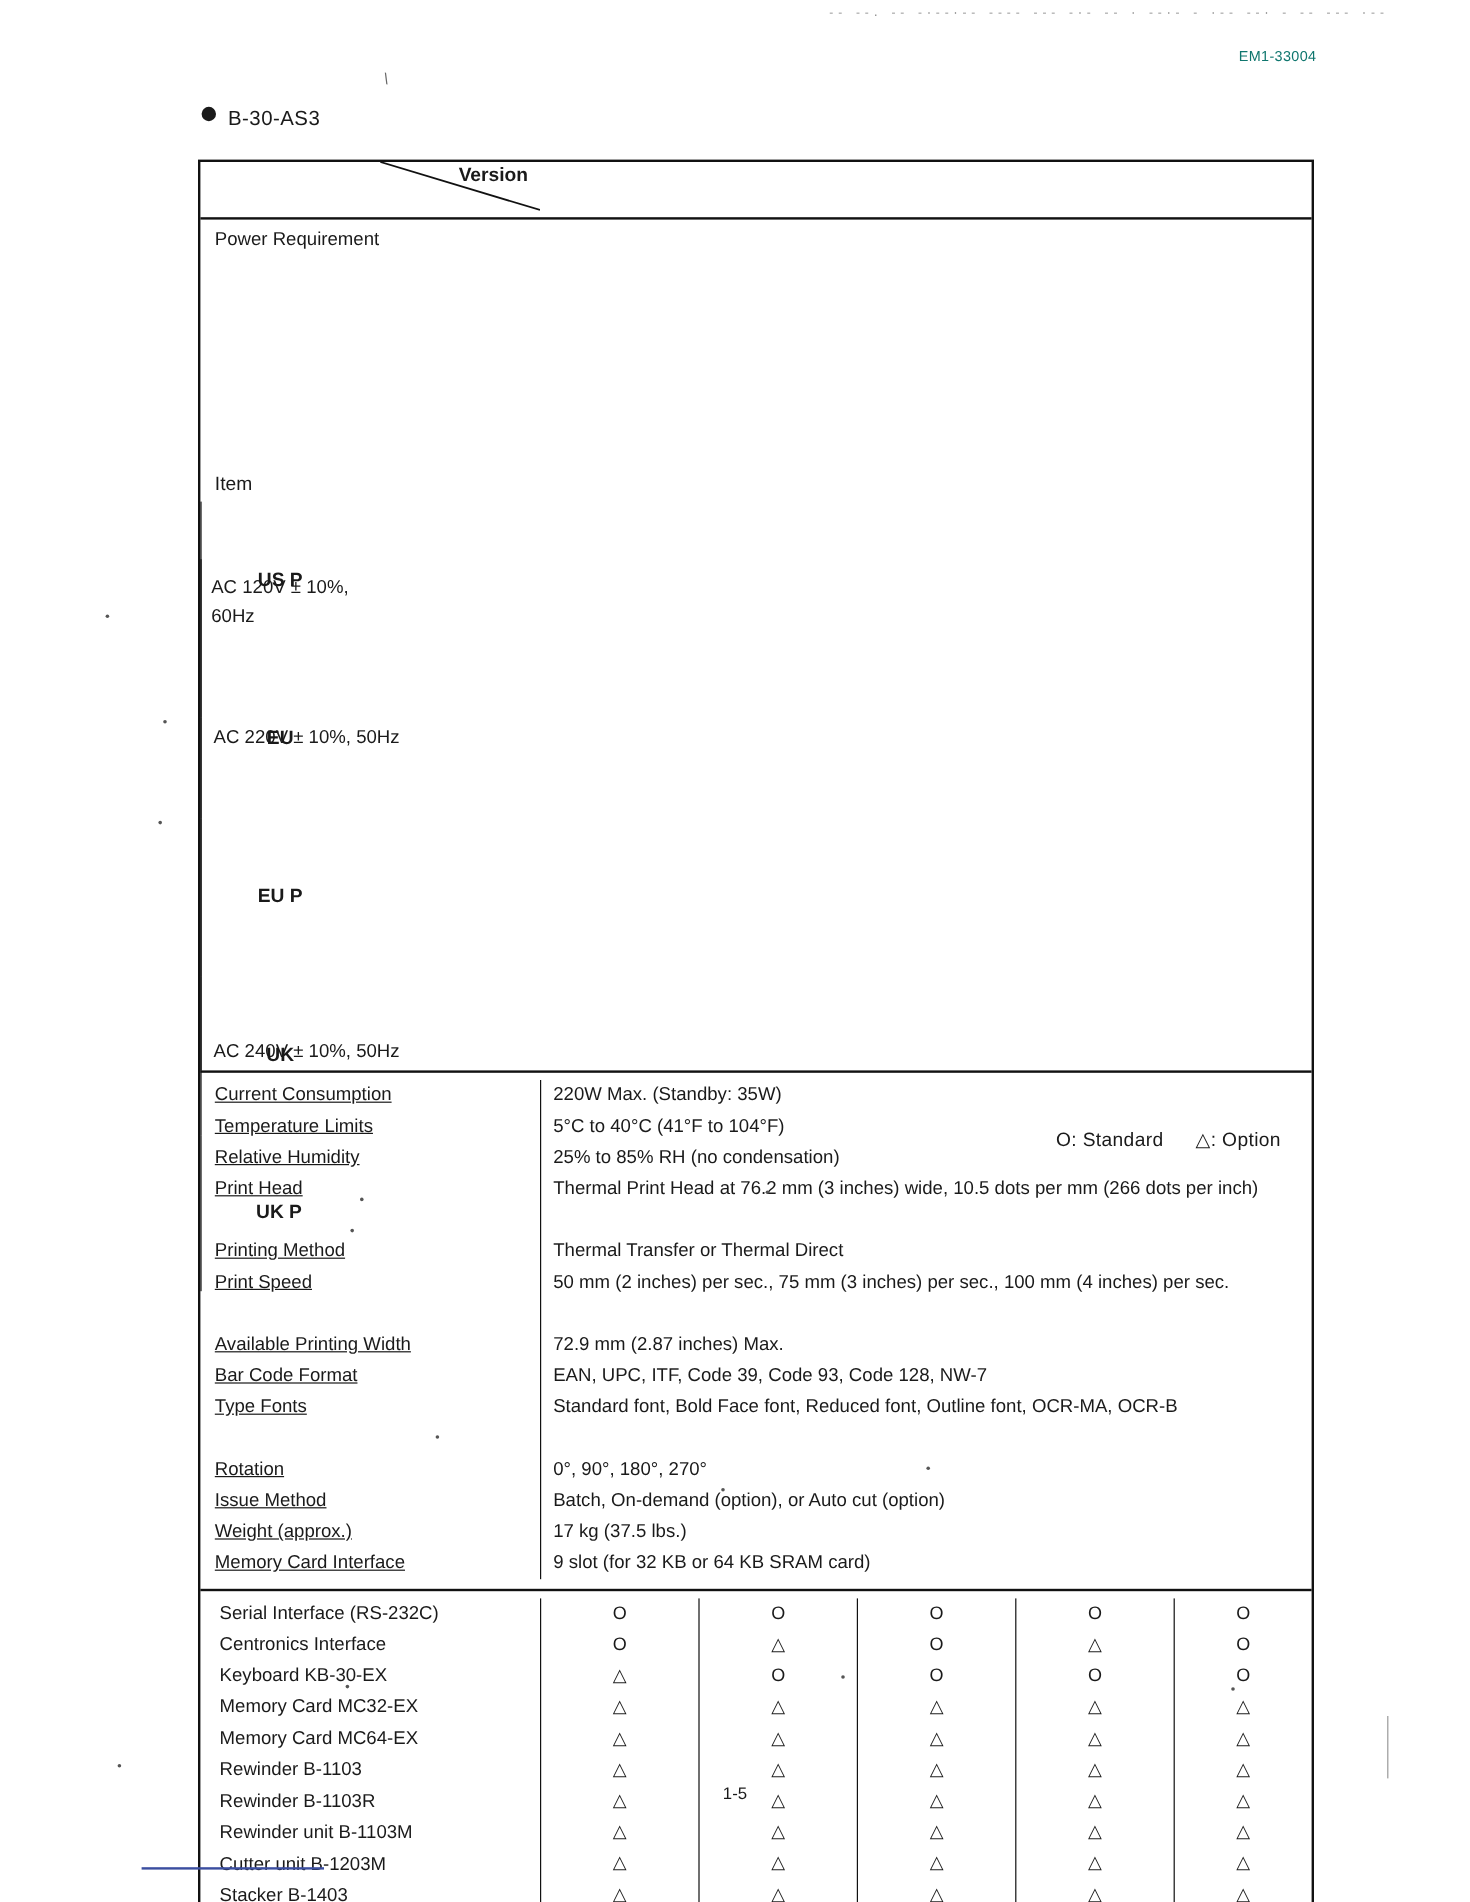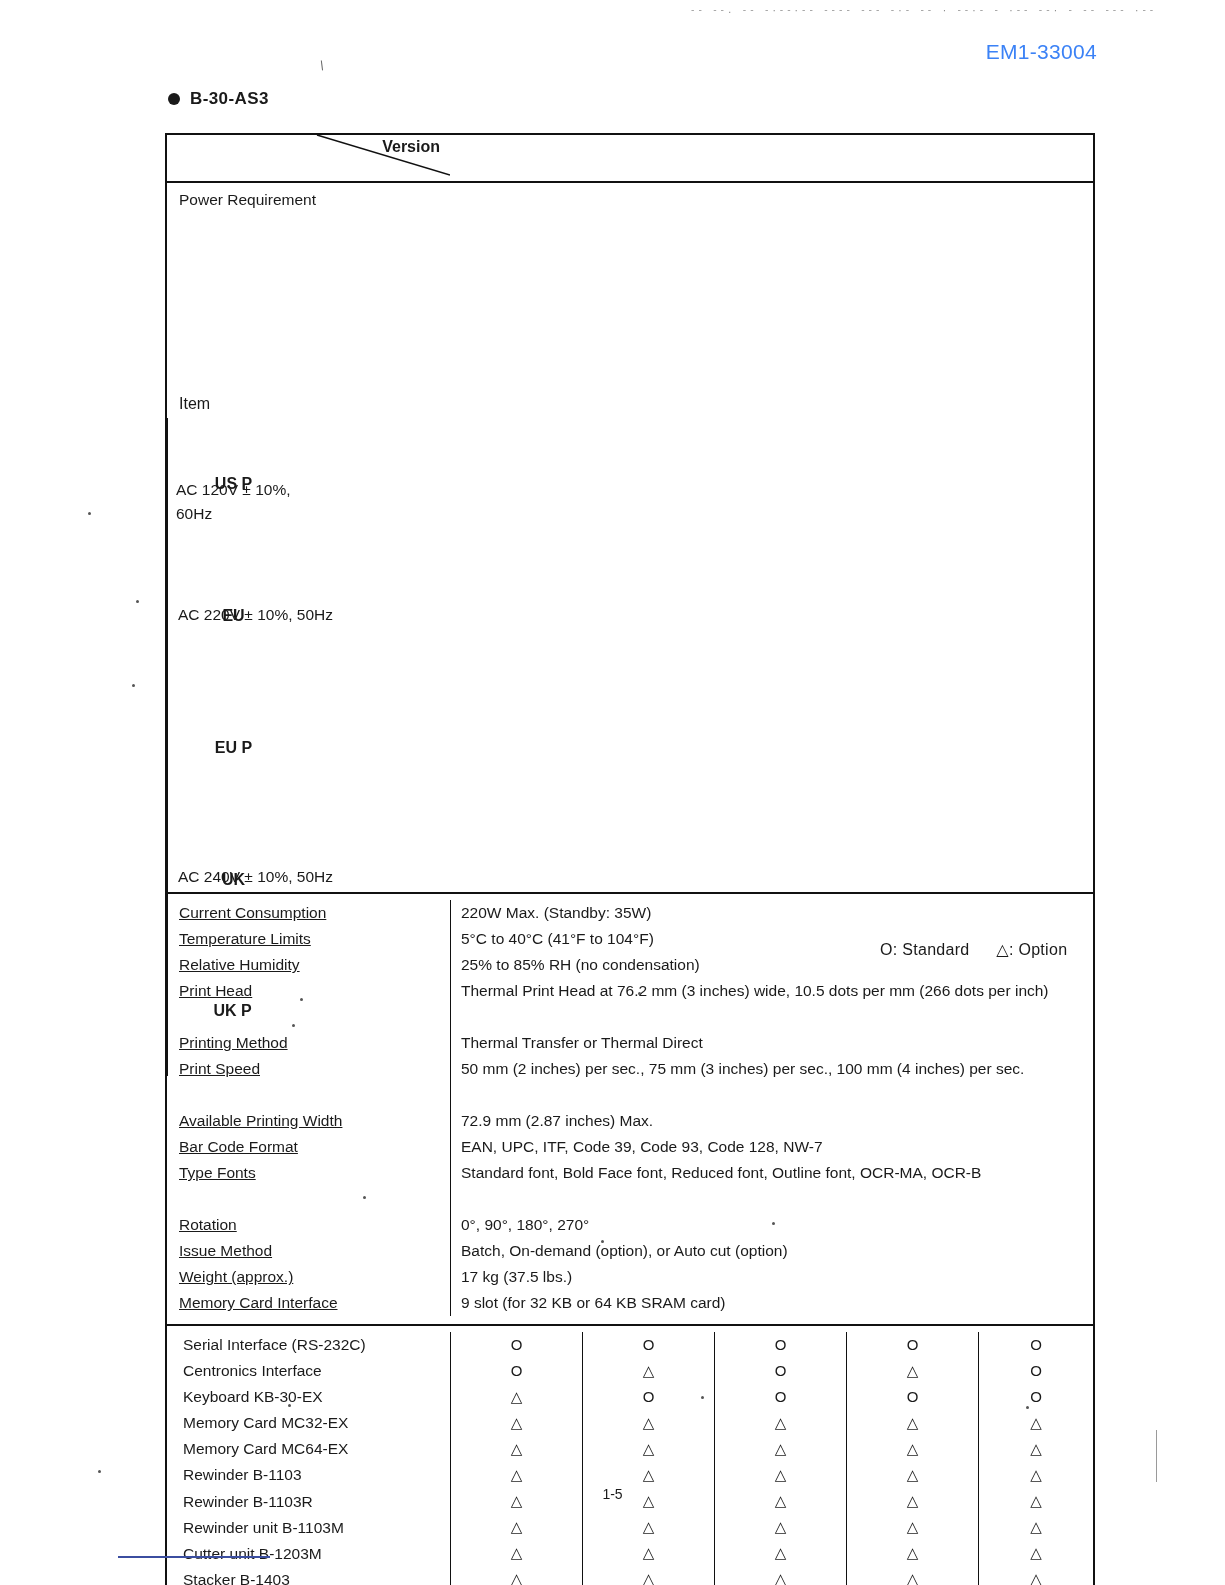--- a/index.html
+++ b/index.html
@@ -33,34 +33,33 @@
     font-size: 9px;
     letter-spacing: 2px;
     color: #8a8a8a;
     white-space: nowrap;
   }
 
   .doc-code {
     position: absolute;
     top: 40px;
     right: 128px;
-    font-size: 21px;
+    font-size: 12px;
     letter-spacing: 0.3px;
-    color: #3b82f6;
+    color: #0f766e;
   }
 
   .model-head {
     position: absolute;
     top: 89px;
     left: 168px;
     font-size: 17px;
-    font-weight: bold;
+    font-weight: normal;
     letter-spacing: 0.4px;
     display: flex;
-    align-items: center;
     gap: 10px;
   }
   .bullet-dot {
     width: 12px;
     height: 12px;
     border-radius: 50%;
     background: #1a1a1a;
     display: inline-block;
   }
 

